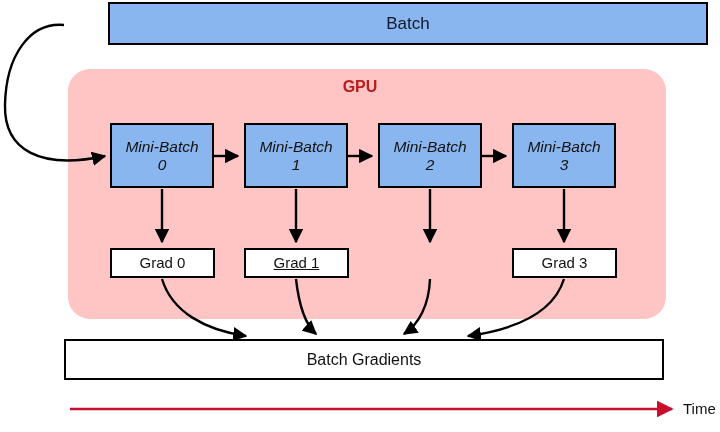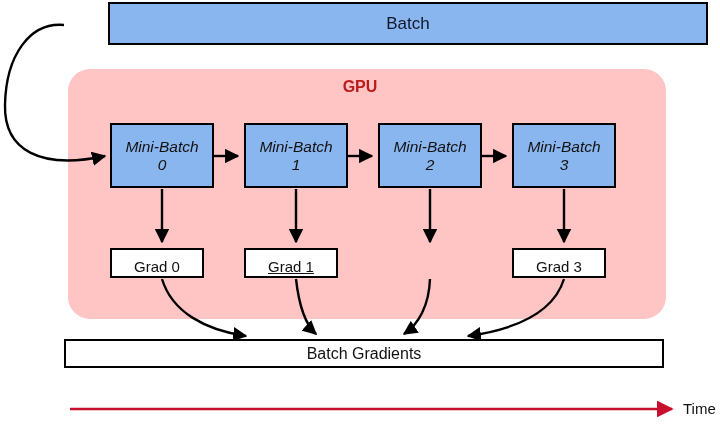--- a/index.html
+++ b/index.html
@@ -68,32 +68,31 @@
     top: 123px;
     width: 104px;
     height: 65px;
     background: #8ab6f0;
     font-size: 15.5px;
     color: #111111;
     font-style: italic;
   }
   .grad-box {
     top: 248px;
-    width: 94px;
+    width: 105px;
     height: 30px;
     background: #ffffff;
     font-size: 15px;
     color: #111111;
-    align-items: flex-end;
   }
   .batch-grad-box {
     left: 64px;
     top: 339px;
     width: 600px;
-    height: 29px;
+    height: 41px;
     background: #ffffff;
     font-size: 16px;
     color: #111111;
   }
   .time-label {
     position: absolute;
     left: 683px;
     top: 400px;
     font-size: 15px;
     color: #111111;

